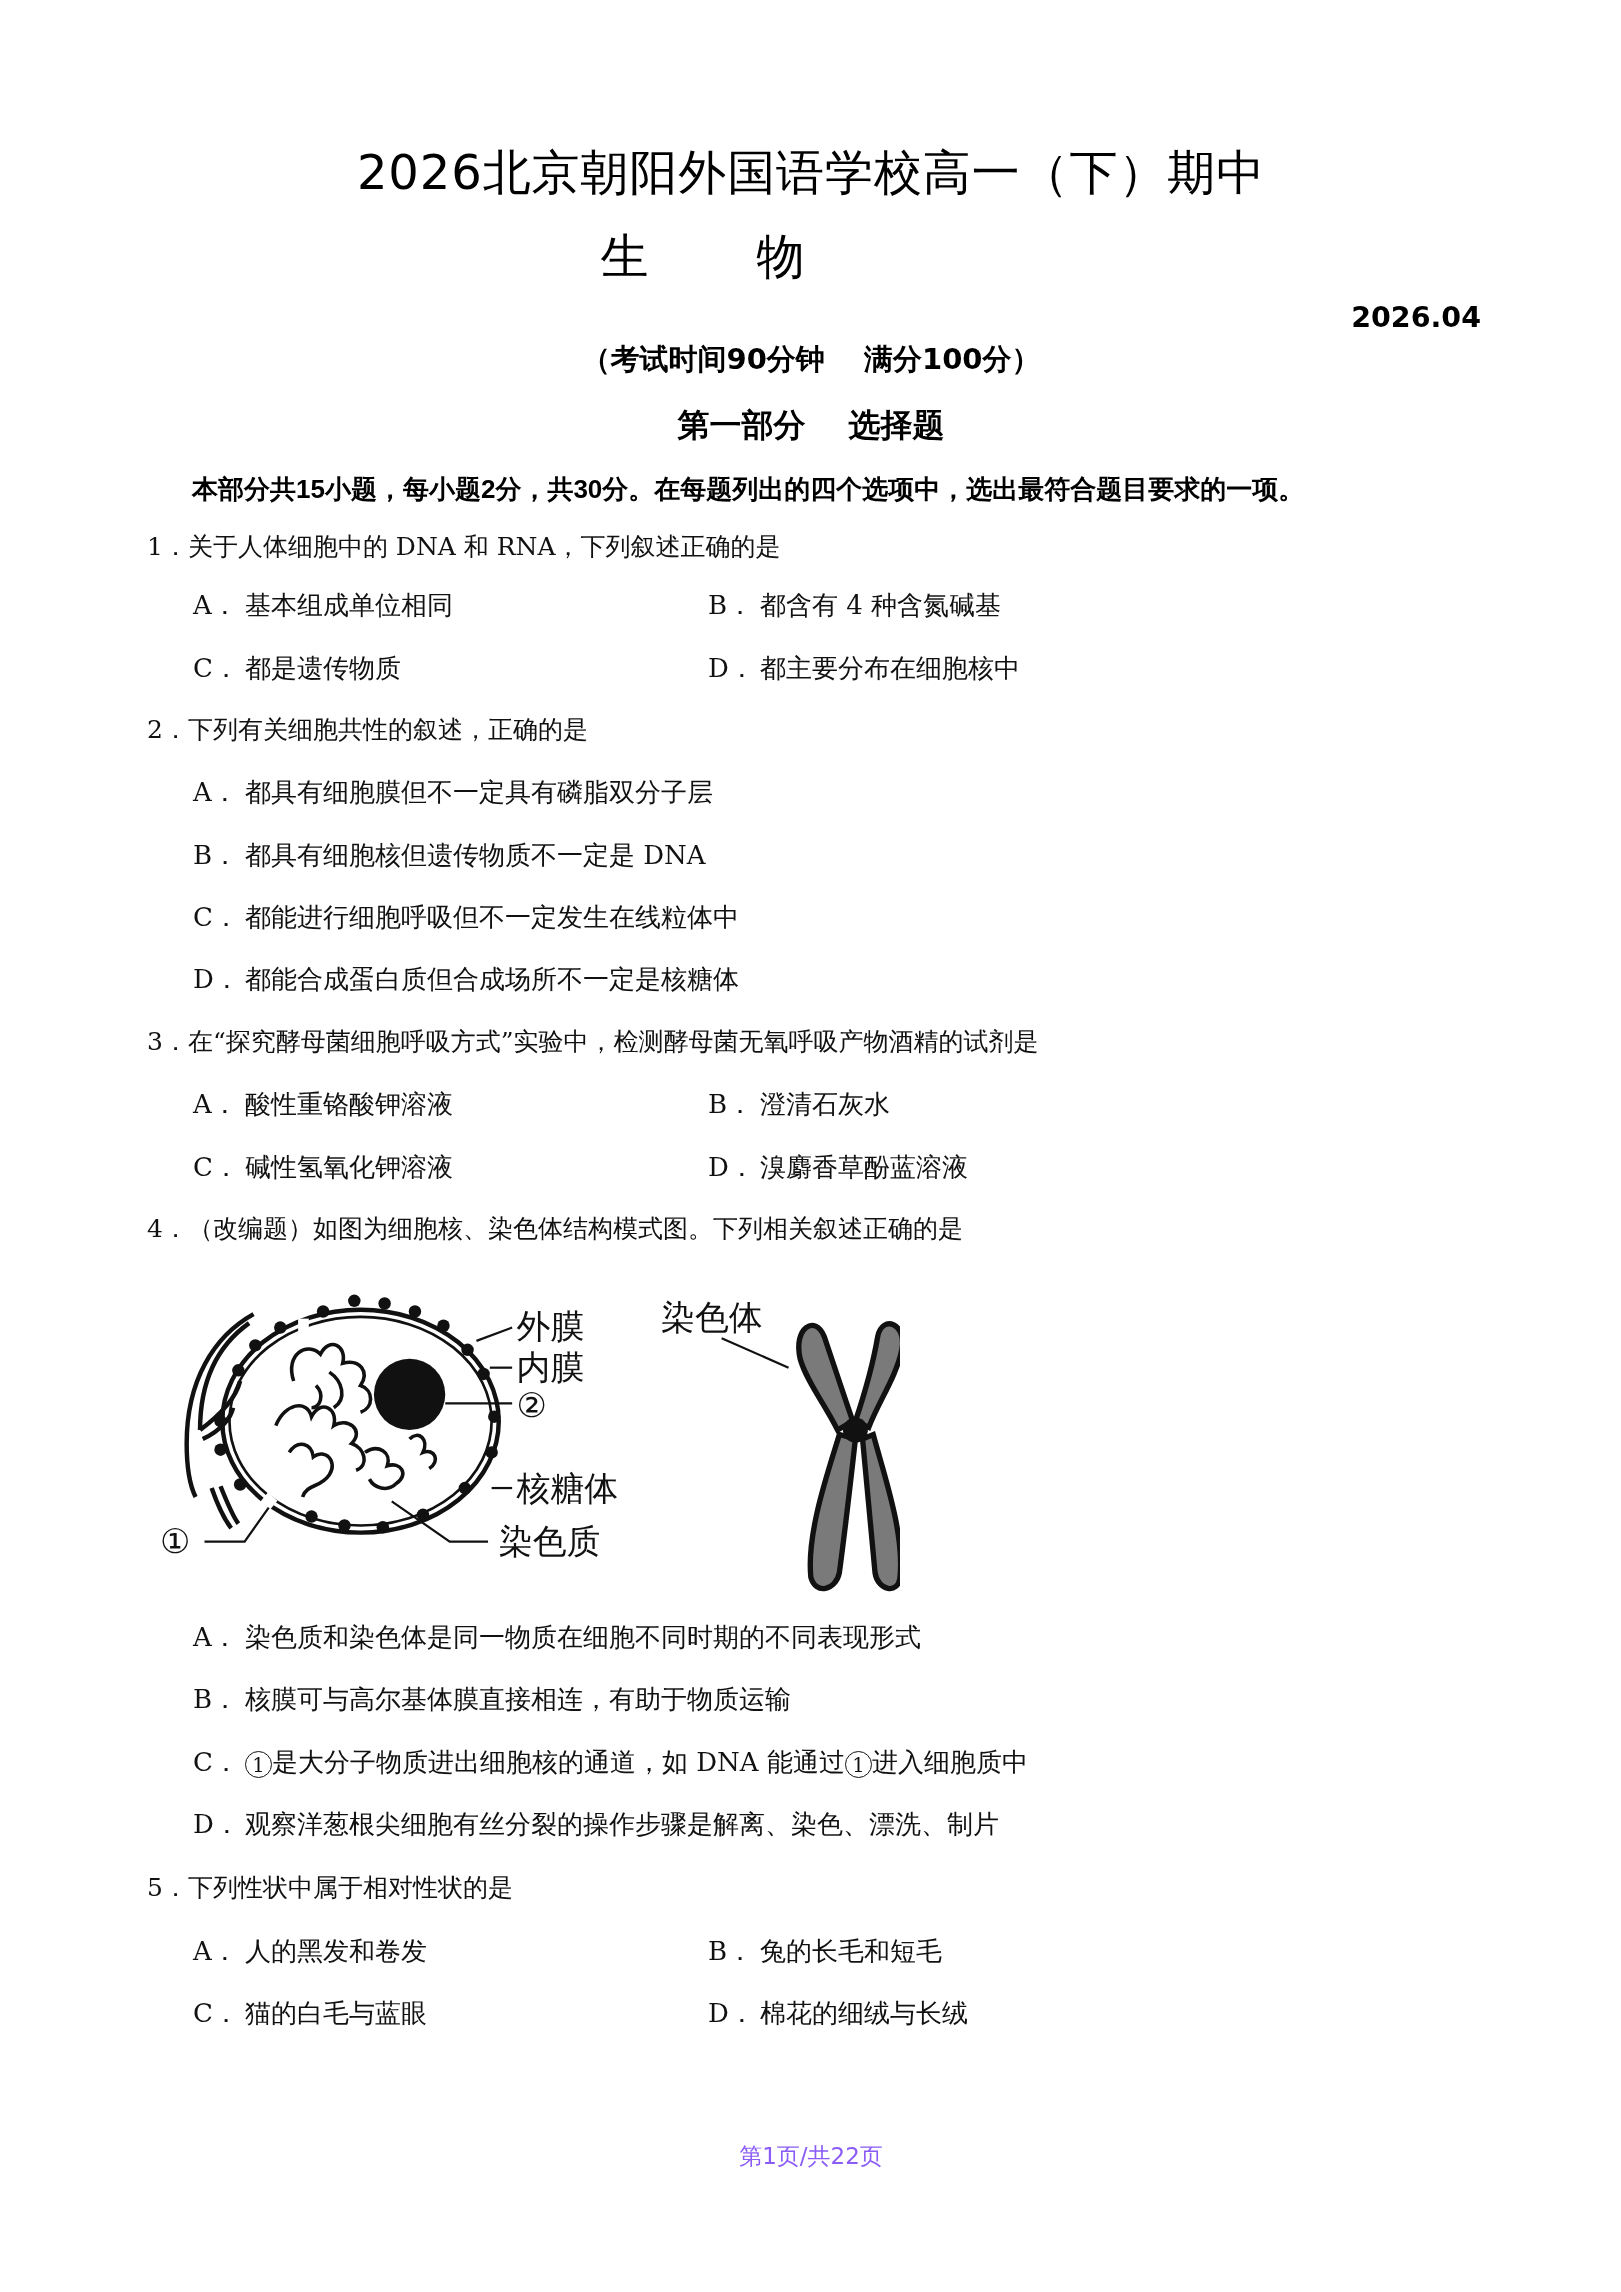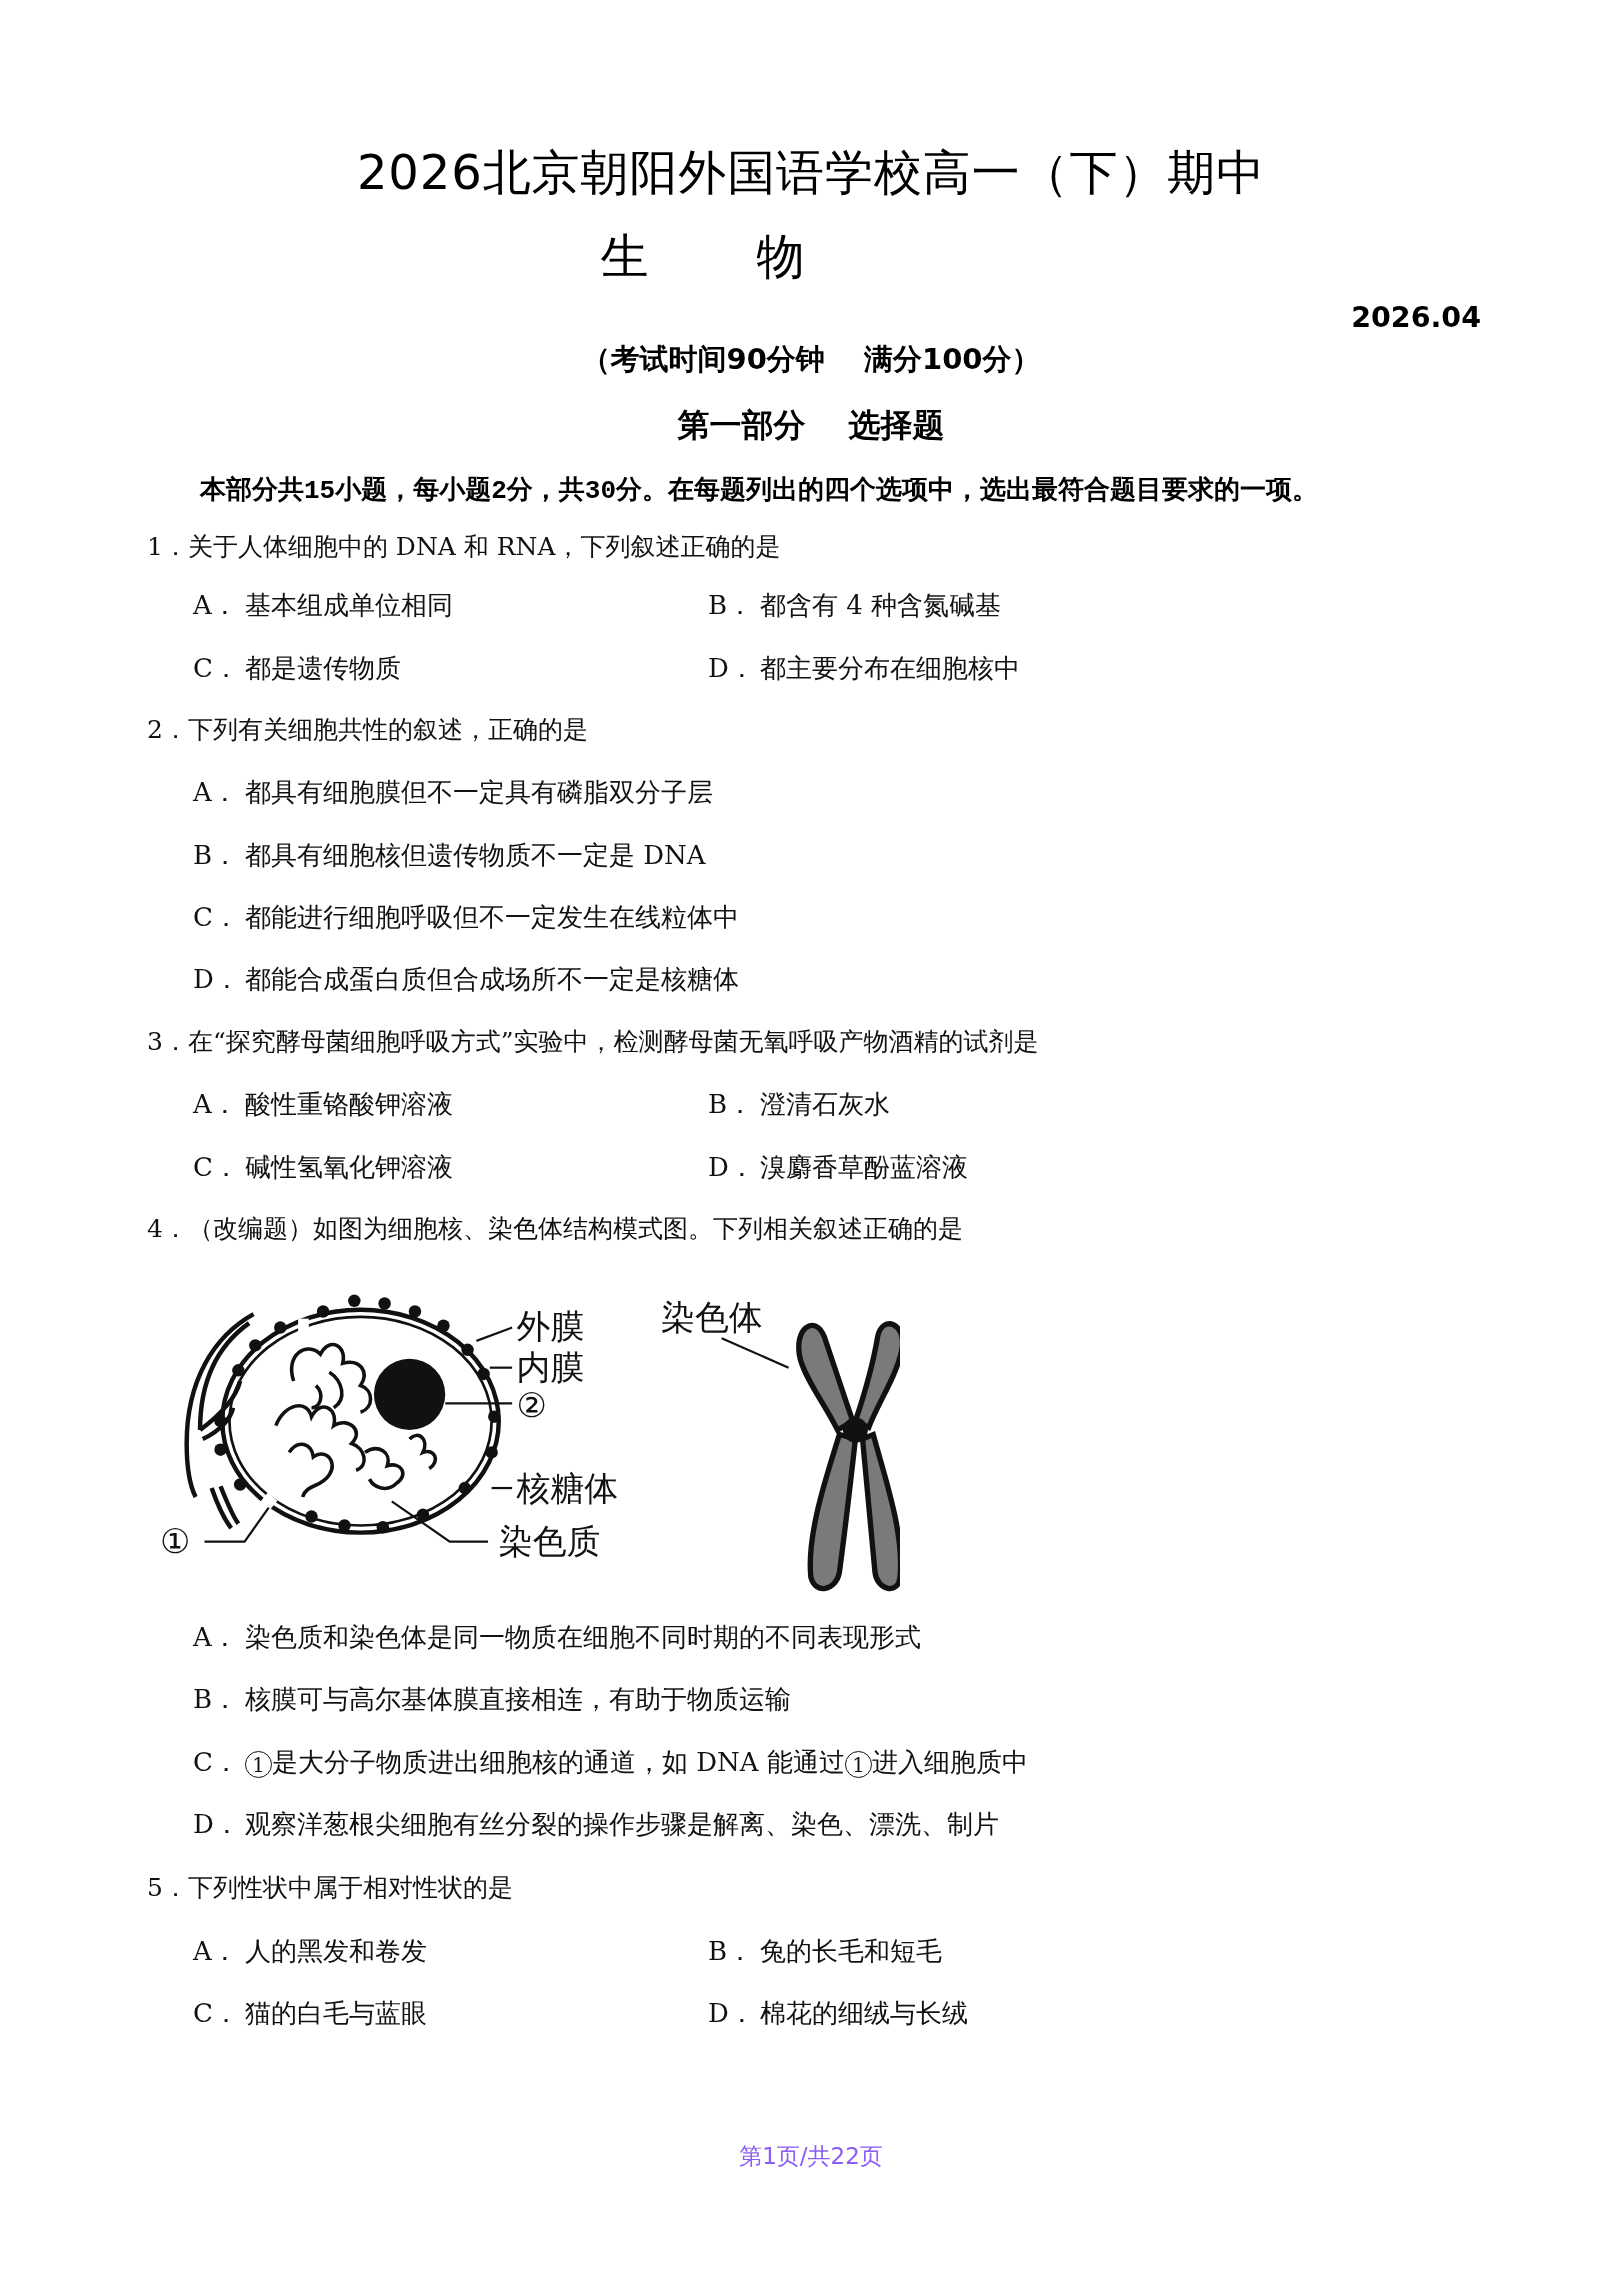--- a/index.html
+++ b/index.html
@@ -28,22 +28,22 @@
     position: absolute; left: 0; width: 1622px; top: 340px; text-align: center;
     font-family: "DejaVu Sans", "Liberation Sans", sans-serif;
     font-size: 29px; font-weight: bold; color: #000;
   }
   .section-title {
     position: absolute; left: 0; width: 1622px; top: 404px; text-align: center;
     font-family: "DejaVu Sans", "Liberation Sans", sans-serif;
     font-size: 32px; font-weight: bold; color: #000;
   }
   .instructions {
-    position: absolute; left: 200px; top: 472px;
-    font-family: Liberation Mono, monospace;
+    position: absolute; left: 192px; top: 472px;
+    font-family: Liberation Sans, sans-serif;
     font-size: 26px; font-weight: bold; color: #000; white-space: nowrap;
   }
   .q-stem {
     position: absolute; left: 147px; font-size: 25px; white-space: nowrap;
   }
   .opt {
     position: absolute; font-size: 26px; white-space: nowrap;
   }
   .col1 { left: 193px; }
   .col2 { left: 708px; }

